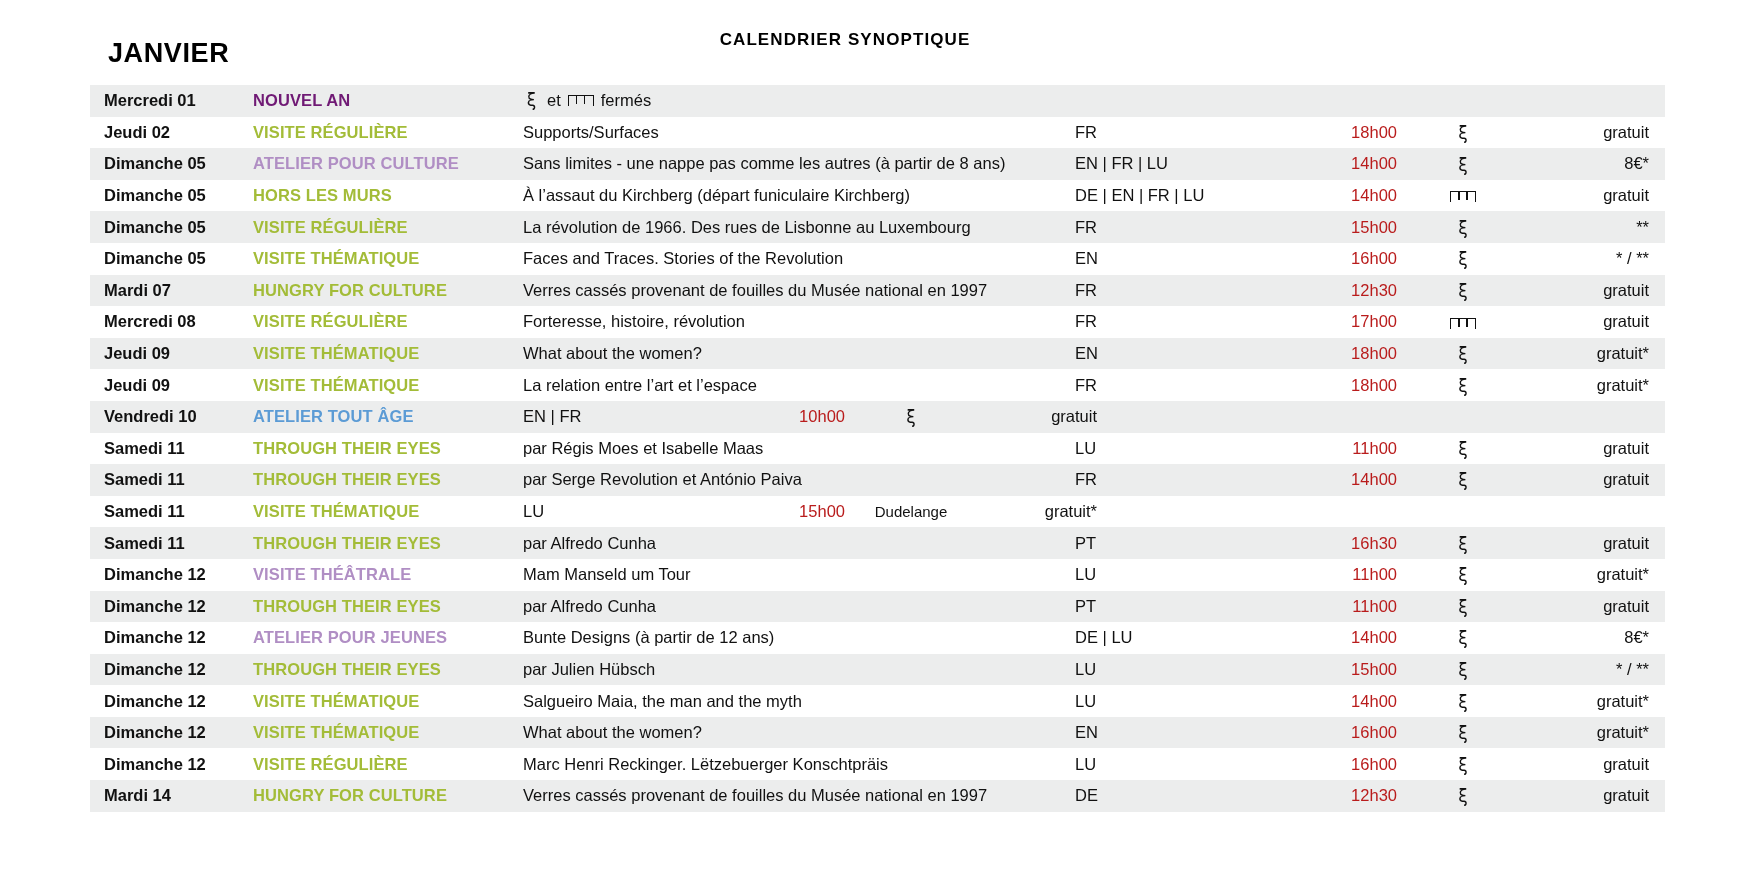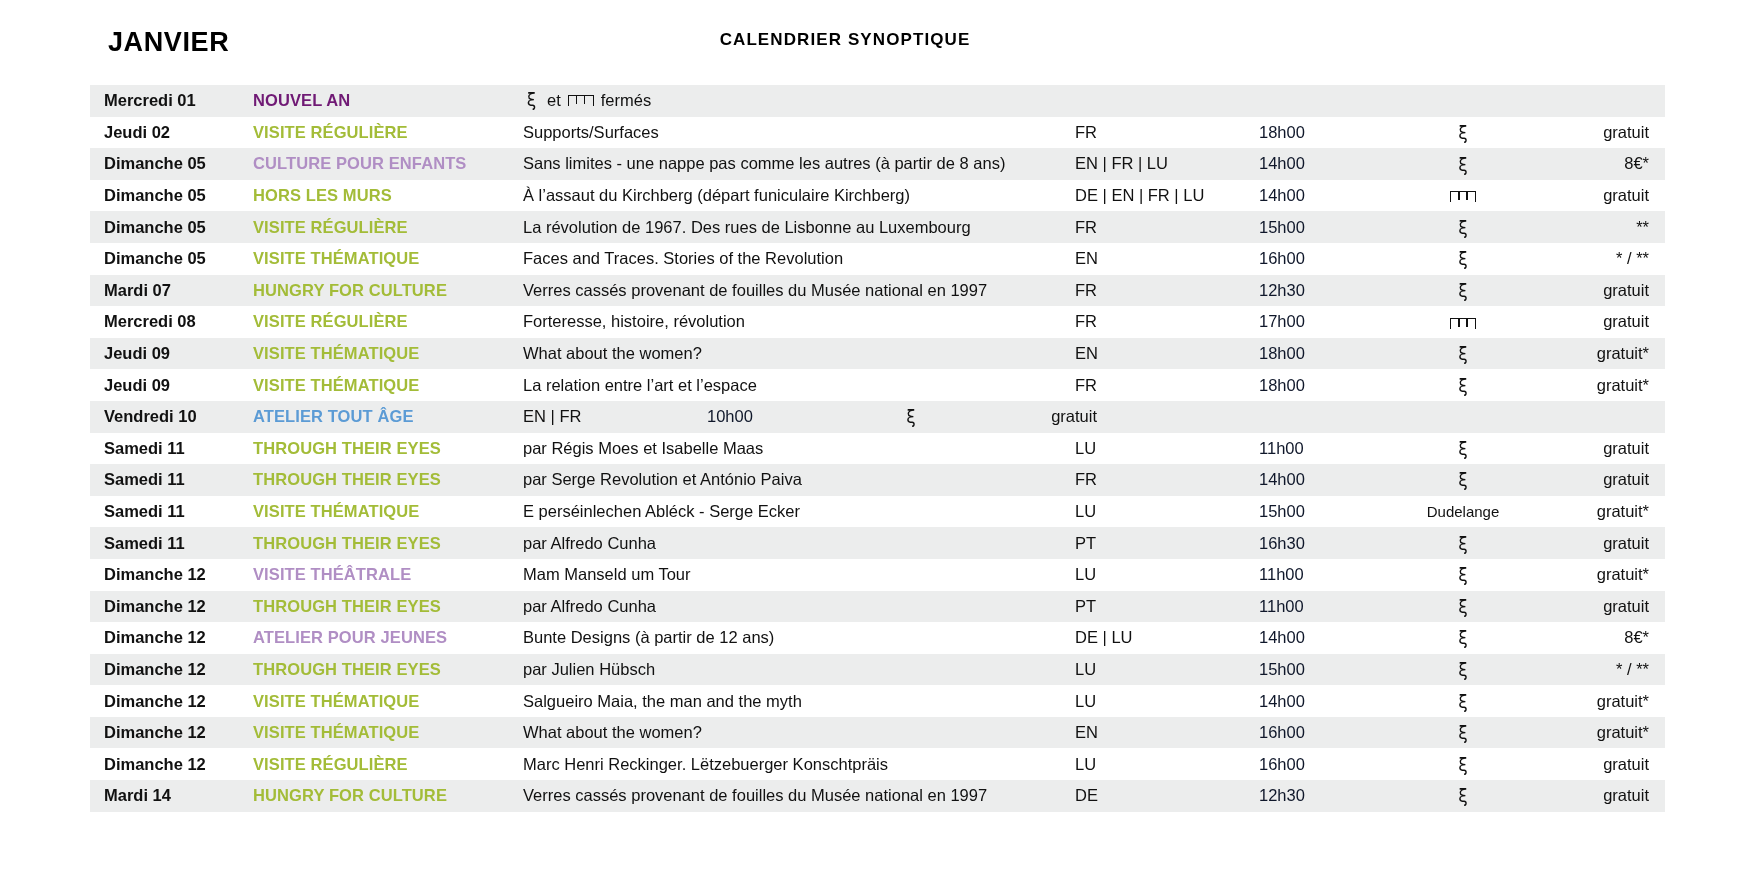--- a/index.html
+++ b/index.html
@@ -22,21 +22,21 @@
   }
 
   
   .header {
     position: relative;
     height: 70px;
   }
   .month-title {
     position: absolute;
     left: 108px;
-    top: 27px;
+    top: 38px;
     font-size: 27px;
     font-weight: 700;
     letter-spacing: 0.6px;
     color: #000000;
   }
   .doc-title {
     position: absolute;
     left: 0;
     top: 30px;
     width: 1750px;
@@ -88,22 +88,23 @@
   }
   .c-lang {
     width: 184px;
     box-sizing: border-box;
     color: #111111;
     white-space: nowrap;
   }
   .c-time {
     width: 138px;
     box-sizing: border-box;
-    color: #0f172a;
-    white-space: nowrap;
+    color: #b91c1c;
+    white-space: nowrap;
+    text-align: right;
   }
   .c-place {
     width: 132px;
     box-sizing: border-box;
     text-align: center;
     color: #111111;
     white-space: nowrap;
   }
   .c-price {
     width: 136px;
@@ -193,40 +194,40 @@
           <div class="c-date">Jeudi 02</div>
           <div class="c-cat cat-green">VISITE RÉGULIÈRE</div>
           <div class="c-title">Supports/Surfaces</div>
           <div class="c-lang">FR</div>
           <div class="c-time">18h00</div>
           <div class="c-place"><span class="ico ico-mnaha">ξ</span></div>
           <div class="c-price">gratuit</div>
         </div>
         <div class="row zebra">
           <div class="c-date">Dimanche 05</div>
-          <div class="c-cat cat-purple">CULTURE POUR ENFANTS</div>
+          <div class="c-cat cat-purple">ATELIER POUR CULTURE</div>
           <div class="c-title">Sans limites - une nappe pas comme les autres (à partir de 8 ans)</div>
           <div class="c-lang">EN | FR | LU</div>
           <div class="c-time">14h00</div>
           <div class="c-place"><span class="ico ico-mnaha">ξ</span></div>
           <div class="c-price">8€*</div>
         </div>
         <div class="row">
           <div class="c-date">Dimanche 05</div>
           <div class="c-cat cat-green">HORS LES MURS</div>
           <div class="c-title">À l’assaut du Kirchberg (départ funiculaire Kirchberg)</div>
           <div class="c-lang">DE | EN | FR | LU</div>
           <div class="c-time">14h00</div>
           <div class="c-place"><span class="ico ico-fort"></span></div>
           <div class="c-price">gratuit</div>
         </div>
         <div class="row zebra">
           <div class="c-date">Dimanche 05</div>
           <div class="c-cat cat-green">VISITE RÉGULIÈRE</div>
-          <div class="c-title">La révolution de 1967. Des rues de Lisbonne au Luxembourg</div>
+          <div class="c-title">La révolution de 1966. Des rues de Lisbonne au Luxembourg</div>
           <div class="c-lang">FR</div>
           <div class="c-time">15h00</div>
           <div class="c-place"><span class="ico ico-mnaha">ξ</span></div>
           <div class="c-price">**</div>
         </div>
         <div class="row">
           <div class="c-date">Dimanche 05</div>
           <div class="c-cat cat-green">VISITE THÉMATIQUE</div>
           <div class="c-title">Faces and Traces. Stories of the Revolution</div>
           <div class="c-lang">EN</div>
@@ -292,21 +293,20 @@
           <div class="c-cat cat-green">THROUGH THEIR EYES</div>
           <div class="c-title">par Serge Revolution et António Paiva</div>
           <div class="c-lang">FR</div>
           <div class="c-time">14h00</div>
           <div class="c-place"><span class="ico ico-mnaha">ξ</span></div>
           <div class="c-price">gratuit</div>
         </div>
         <div class="row">
           <div class="c-date">Samedi 11</div>
           <div class="c-cat cat-green">VISITE THÉMATIQUE</div>
-          <div class="c-title">E perséinlechen Abléck - Serge Ecker</div>
           <div class="c-lang">LU</div>
           <div class="c-time">15h00</div>
           <div class="c-place"><span class="place-text">Dudelange</span></div>
           <div class="c-price">gratuit*</div>
         </div>
         <div class="row zebra">
           <div class="c-date">Samedi 11</div>
           <div class="c-cat cat-green">THROUGH THEIR EYES</div>
           <div class="c-title">par Alfredo Cunha</div>
           <div class="c-lang">PT</div>

